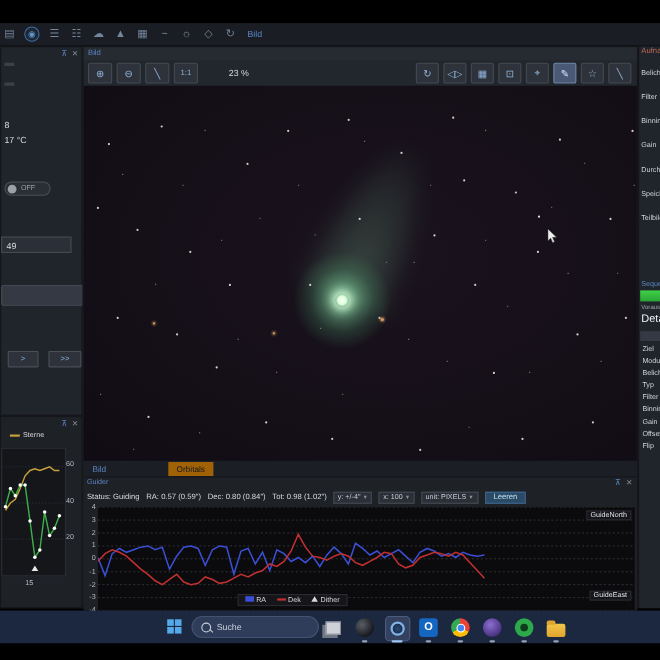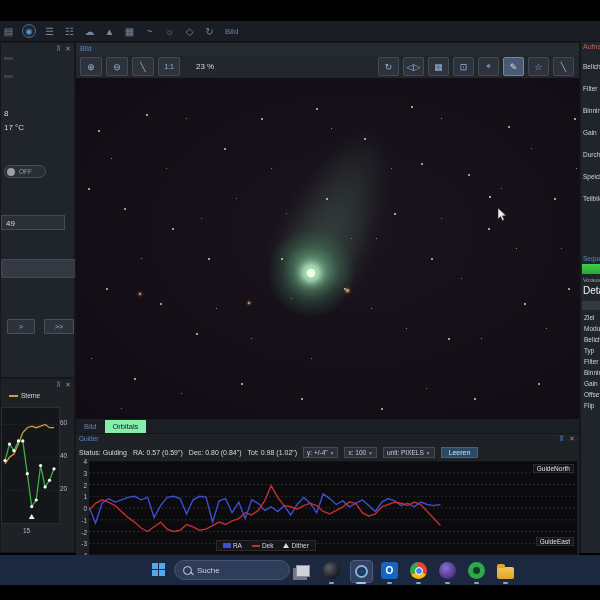--- a/index.html
+++ b/index.html
@@ -42,40 +42,40 @@
   #hfr-ylabels span{position:absolute;left:0;}
   #hfr-xlabel{position:absolute;left:22px;top:148px;font-size:6.5px;color:#b7bcc3;}
   
   #center{left:75px;top:42px;width:505px;height:511px;background:#22262d;border:1px solid #14161a;box-sizing:border-box;}
   #img-tabhead{position:absolute;left:0;top:0;width:100%;height:12px;background:#262a31;
     font-size:7px;color:#5b87c5;line-height:12px;padding-left:4px;box-sizing:border-box;}
   #img-toolbar{position:absolute;left:0;top:12px;width:100%;height:23px;display:flex;align-items:center;gap:4px;padding-left:4px;box-sizing:border-box;}
   .tbtn{width:20px;height:17px;background:#2e333b;border:1px solid #454a52;border-radius:2px;
     color:#8fb4dc;font-size:9px;display:flex;align-items:center;justify-content:center;}
   .tbtn.small-txt{font-size:7px;}
-  #zoom-label{font-size:8px;color:#d8dadd;margin-left:12px;}
+  #zoom-label{font-size:8px;color:#d8dadd;margin-left:24px;}
   #img-toolbar .spacer{flex:1;}
   .tbtn.right{margin-right:1px;}
   .tbtn.hl{background:#4a5a74;border-color:#6d86ab;color:#cfe2fa;}
   #image-area{position:absolute;left:0;top:35px;width:503px;height:341px;overflow:hidden;
     background:radial-gradient(ellipse at 55% 45%,#1b141e 0%,#150f18 55%,#110c13 100%);}
   .star1{position:absolute;width:1px;height:1px;background:#8d8780;}
   .star2{position:absolute;width:2px;height:2px;border-radius:50%;background:#d8d2c8;}
   .starO{position:absolute;width:2px;height:2px;border-radius:50%;background:#d79a5f;box-shadow:0 0 2px 1px rgba(215,154,95,.5);}
   #comet-tail{position:absolute;left:175px;top:-5px;width:120px;height:200px;transform:rotate(24deg);
     transform-origin:50% 100%;filter:blur(7px);
     background:radial-gradient(ellipse 50% 100% at 50% 100%,rgba(140,210,160,.30),rgba(120,190,150,.12) 55%,transparent 78%);}
   #comet-coma{position:absolute;left:190px;top:150px;width:90px;height:90px;filter:blur(1px);
     background:radial-gradient(circle,rgba(196,240,205,.9) 0%,rgba(122,204,152,.55) 18%,rgba(72,142,102,.28) 45%,transparent 70%);}
   #comet-core{position:absolute;left:229px;top:189px;width:12px;height:12px;border-radius:50%;
     background:radial-gradient(circle,#ffffff 0%,#d9ffd8 45%,transparent 75%);box-shadow:0 0 10px 4px rgba(205,255,215,.8);}
   #cursor{position:absolute;left:422px;top:130px;}
   #img-tabs2{position:absolute;left:0;top:376px;width:100%;height:14px;background:#1b1e24;display:flex;align-items:flex-end;}
   .tab2{font-size:7.5px;padding:2px 8px;color:#5b87c5;}
-  .tab2.active{background:#86efac;color:#16181c;}
+  .tab2.active{background:#a16207;color:#16181c;margin-left:48px;}
   
   #guider{position:absolute;left:0;top:390px;width:100%;height:121px;background:#1e2126;border-top:1px solid #14161a;}
   #guider-head{position:absolute;left:3px;top:1px;font-size:6.5px;color:#5b87c5;}
   #guider-head-ic{position:absolute;right:4px;top:1px;display:flex;gap:5px;}
   #guider-status{position:absolute;left:3px;top:10px;width:99%;height:16px;display:flex;align-items:center;gap:6px;font-size:7px;color:#d8dadd;white-space:nowrap;}
   .gdd{background:#2b2f37;border:1px solid #454a52;padding:1px 3px;font-size:6.5px;color:#c7ccd3;}
   .gdd .car{font-size:5px;color:#8a8f98;}
   #guider-clear{background:#2b4a66;border:1px solid #3c648c;color:#bfe3f5;font-size:7px;padding:1px 7px;}
   #g-ylabels{position:absolute;left:0;top:27px;width:12px;height:94px;font-size:6.5px;color:#b7bcc3;text-align:right;}
   #g-ylabels div{position:absolute;right:1px;transform:translateY(-50%);}

